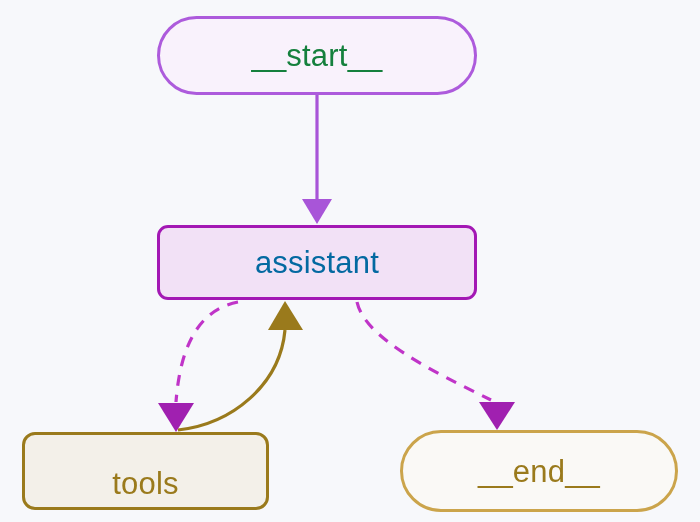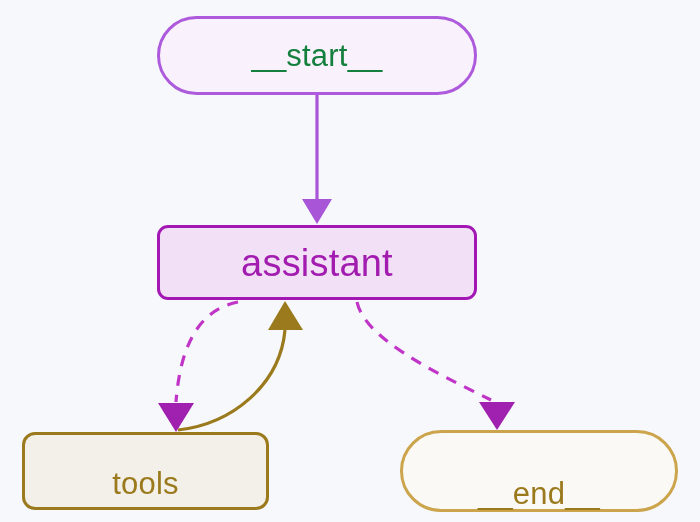--- a/index.html
+++ b/index.html
@@ -60,22 +60,22 @@
   #node-assistant {
     left: 157px;
     top: 225px;
     width: 320px;
     height: 75px;
     background: #F2E1F6;
     border: 3.5px solid #A318B4;
     border-radius: 11px;
   }
   #node-assistant .node-label {
-    color: #a21caf;
-    font-size: 38px;
+    color: #0369a1;
+    font-size: 31px;
   }
 
   
   #node-tools {
     left: 22px;
     top: 432px;
     width: 247px;
     height: 78px;
     background: #F3F0E9;
     border: 3px solid #9A7A1C;
@@ -89,21 +89,20 @@
 
   
   #node-end {
     left: 400px;
     top: 430px;
     width: 278px;
     height: 82px;
     background: #FAF9F6;
     border: 3px solid #CBA44B;
     border-radius: 42px;
-    align-items: flex-end;
   }
   #node-end .node-label {
     color: #9A7A1C;
     font-size: 31px;
   }
 </style>
 </head>
 <body>
 
 <div id="graph-canvas">

